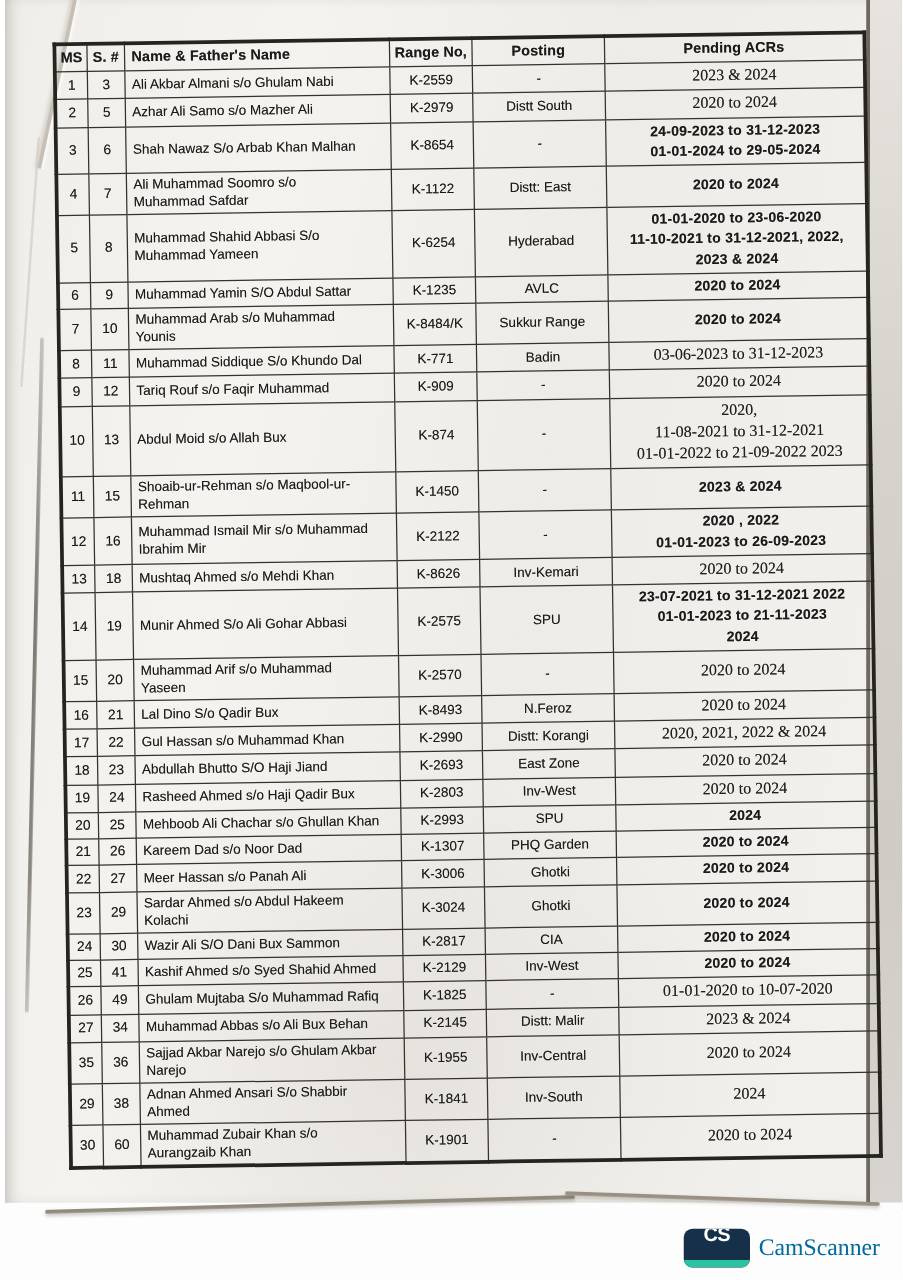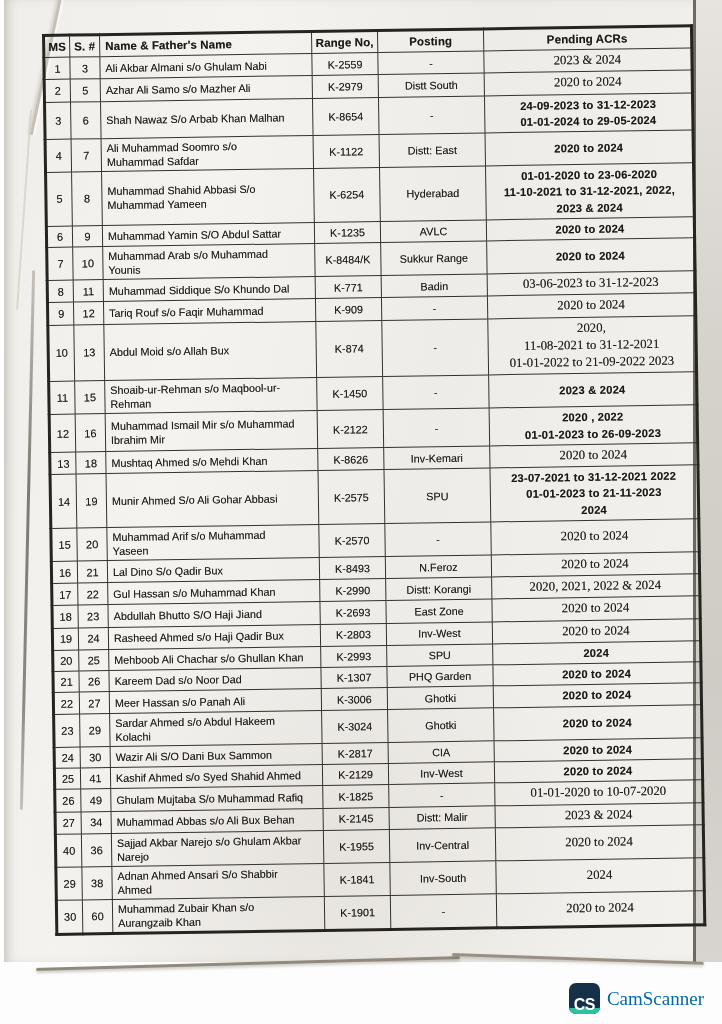--- a/index.html
+++ b/index.html
@@ -76,22 +76,22 @@
   td.c-post { text-align:center; font-size:10.8px; }
   td.c-acr  { text-align:center; white-space:pre-line; line-height:1.35; }
   td.c-acr.serif { font-family:"Liberation Serif", serif; font-size:12.8px; color:#21201d; }
   td.c-acr.sans  { font-weight:bold; font-size:11.2px; letter-spacing:.2px; line-height:1.45; }
   
   .watermark {
     position:absolute; right:18px; bottom:10px;
     display:flex; align-items:center; gap:7px;
   }
   .cs-logo {
-    position:relative; width:31px; height:31px; border-radius:7px;
-    display:flex; align-items:flex-end; justify-content:center; overflow:hidden;
+    position:relative; width:53px; height:31px; border-radius:7px;
+    display:flex; align-items:flex-start; justify-content:center; overflow:hidden;
   }
   .cs-logo .cs-letters {
     position:relative; z-index:2; color:#ffffff; font-weight:bold;
     font-size:16px; letter-spacing:-.5px; margin-top:-3px;
     font-family:"Liberation Sans", sans-serif;
   }
   .cs-logo .cs-teal {
     position:absolute; left:0; bottom:0; width:100%; height:6px; z-index:1;
   }
   .cs-label {
@@ -357,21 +357,21 @@
       </tr>
       <tr>
         <td class="c-num">27</td>
         <td class="c-num">34</td>
         <td class="c-name">Muhammad Abbas s/o Ali Bux Behan</td>
         <td class="c-range">K-2145</td>
         <td class="c-post">Distt: Malir</td>
         <td class="c-acr serif">2023 &amp; 2024</td>
       </tr>
       <tr>
-        <td class="c-num">40</td>
+        <td class="c-num">35</td>
         <td class="c-num">36</td>
         <td class="c-name">Sajjad Akbar Narejo s/o Ghulam Akbar
 Narejo</td>
         <td class="c-range">K-1955</td>
         <td class="c-post">Inv-Central</td>
         <td class="c-acr serif">2020 to 2024</td>
       </tr>
       <tr>
         <td class="c-num">29</td>
         <td class="c-num">38</td>

